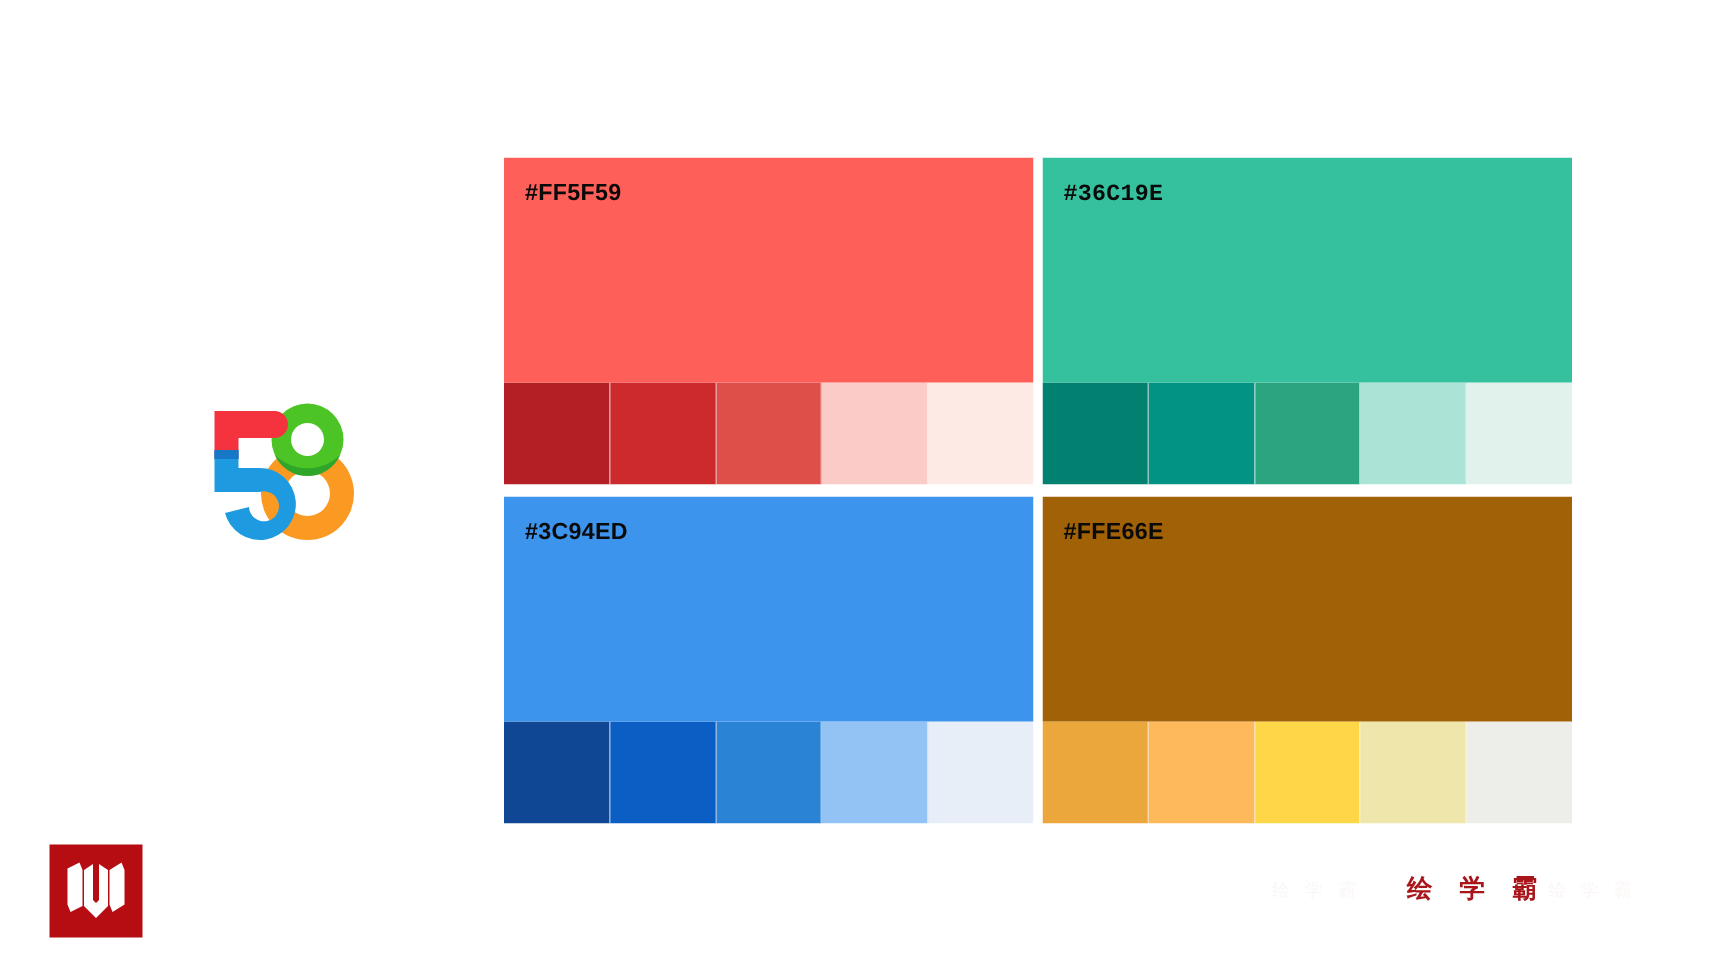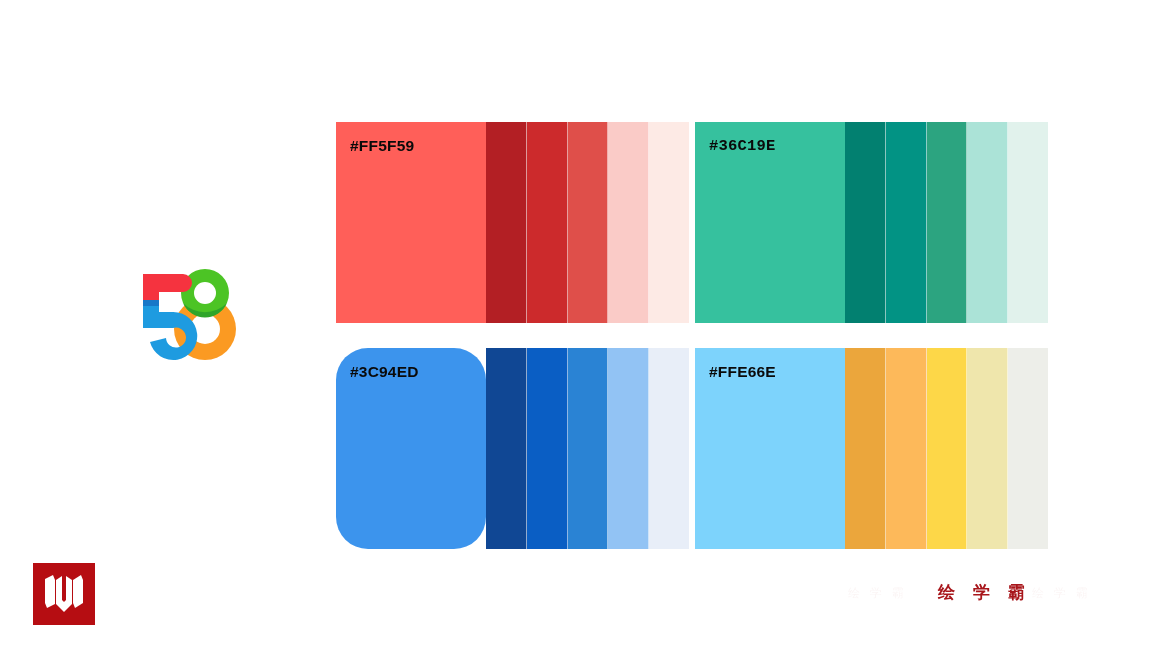--- a/index.html
+++ b/index.html
@@ -36,23 +36,22 @@
     height: 444px;
     display: grid;
     grid-template-columns: 353px 353px;
     grid-template-rows: 218px 218px;
     column-gap: 6px;
     row-gap: 8px;
   }
 
   .palette-card {
     display: flex;
-    flex-direction: row;
+    flex-direction: column;
     overflow: hidden;
-    margin-top: 17px;
   }
 
   .palette-main {
     flex: 0 0 150px;
     position: relative;
   }
 
   .palette-hex {
     position: absolute;
     left: 14px;
@@ -170,34 +169,34 @@
     <div class="palette-strip">
       <div class="palette-swatch" style="background:#028070;"></div>
       <div class="palette-swatch" style="background:#029384;"></div>
       <div class="palette-swatch" style="background:#2CA480;"></div>
       <div class="palette-swatch" style="background:#ABE3D7;"></div>
       <div class="palette-swatch" style="background:#E1F2EC;"></div>
     </div>
   </div>
 
   <div class="palette-card">
-    <div class="palette-main" style="background:#3C94ED;border-radius:32px;">
+    <div class="palette-main" style="background:#3C94ED;">
       <span class="palette-hex">#3C94ED</span>
     </div>
     <div class="palette-strip">
       <div class="palette-swatch" style="background:#104794;"></div>
       <div class="palette-swatch" style="background:#0A5EC4;"></div>
       <div class="palette-swatch" style="background:#2A83D4;"></div>
       <div class="palette-swatch" style="background:#92C3F4;"></div>
       <div class="palette-swatch" style="background:#E8EEF8;"></div>
     </div>
   </div>
 
   <div class="palette-card">
-    <div class="palette-main" style="background:#7dd3fc;">
+    <div class="palette-main" style="background:#a16207;">
       <span class="palette-hex">#FFE66E</span>
     </div>
     <div class="palette-strip">
       <div class="palette-swatch" style="background:#EBA63C;"></div>
       <div class="palette-swatch" style="background:#FDB95A;"></div>
       <div class="palette-swatch" style="background:#FDD748;"></div>
       <div class="palette-swatch" style="background:#EFE6AC;"></div>
       <div class="palette-swatch" style="background:#EDEEE9;"></div>
     </div>
   </div>

